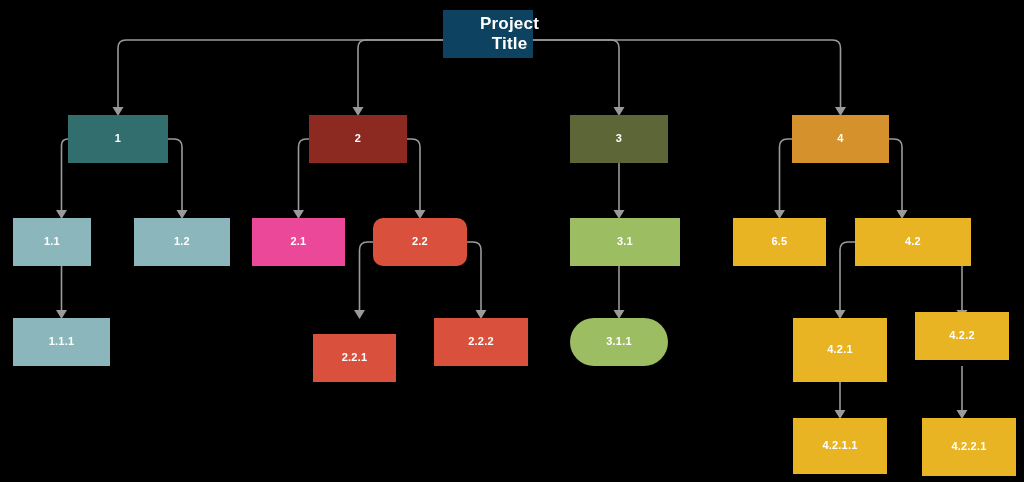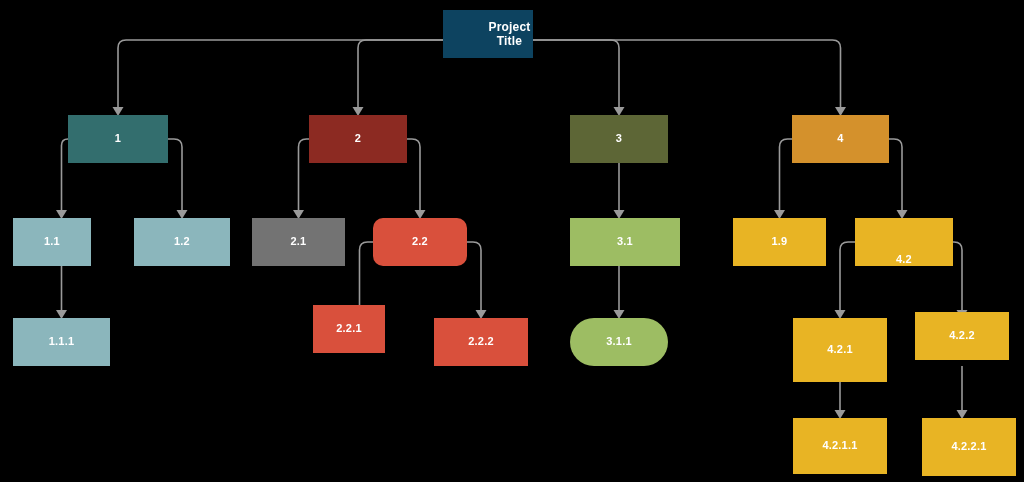--- a/index.html
+++ b/index.html
@@ -31,21 +31,21 @@
     justify-content: center;
     color: #ffffff;
     font-size: 11px;
     font-weight: bold;
     letter-spacing: 0.2px;
     text-align: center;
     line-height: 1.2;
     user-select: none;
   }
   .node.root {
-    font-size: 12px;
+    font-size: 17px;
     padding-left: 43px;
   }
   .node-label {
     display: block;
     pointer-events: none;
   }
 </style>
 </head>
 <body>
 
@@ -105,39 +105,39 @@
       </div>
       <div class="node" style="left: 792px; top: 115px; width: 97px; height: 48px; background: rgb(212, 145, 44);">
         <span class="node-label">4</span>
       </div>
       <div class="node" style="left: 13px; top: 218px; width: 78px; height: 48px; background: rgb(139, 182, 188);">
         <span class="node-label">1.1</span>
       </div>
       <div class="node" style="left: 134px; top: 218px; width: 96px; height: 48px; background: rgb(139, 182, 188);">
         <span class="node-label">1.2</span>
       </div>
-      <div class="node" style="left: 252px; top: 218px; width: 93px; height: 48px; background: #737373;">
+      <div class="node" style="left: 252px; top: 218px; width: 93px; height: 48px; background: #ec4899;">
         <span class="node-label">2.1</span>
       </div>
       <div class="node" style="left: 373px; top: 218px; width: 94px; height: 48px; background: rgb(217, 80, 60); border-radius: 10px;">
         <span class="node-label">2.2</span>
       </div>
       <div class="node" style="left: 570px; top: 218px; width: 110px; height: 48px; background: rgb(157, 189, 99);">
         <span class="node-label">3.1</span>
       </div>
       <div class="node" style="left: 733px; top: 218px; width: 93px; height: 48px; background: rgb(232, 180, 36);">
-        <span class="node-label">1.9</span>
+        <span class="node-label">6.5</span>
       </div>
-      <div class="node" style="left: 855px; top: 218px; width: 98px; height: 48px; background: rgb(232, 180, 36); align-items: flex-end;">
+      <div class="node" style="left: 855px; top: 218px; width: 116px; height: 48px; background: rgb(232, 180, 36);">
         <span class="node-label">4.2</span>
       </div>
       <div class="node" style="left: 13px; top: 318px; width: 97px; height: 48px; background: rgb(139, 182, 188);">
         <span class="node-label">1.1.1</span>
       </div>
-      <div class="node" style="left: 313px; top: 305px; width: 72px; height: 48px; background: rgb(217, 80, 60);">
+      <div class="node" style="left: 313px; top: 334px; width: 83px; height: 48px; background: rgb(217, 80, 60);">
         <span class="node-label">2.2.1</span>
       </div>
       <div class="node" style="left: 434px; top: 318px; width: 94px; height: 48px; background: rgb(217, 80, 60);">
         <span class="node-label">2.2.2</span>
       </div>
       <div class="node" style="left: 570px; top: 318px; width: 98px; height: 48px; background: rgb(157, 189, 99); border-radius: 24px;">
         <span class="node-label">3.1.1</span>
       </div>
       <div class="node" style="left: 793px; top: 318px; width: 94px; height: 64px; background: rgb(232, 180, 36);">
         <span class="node-label">4.2.1</span>

